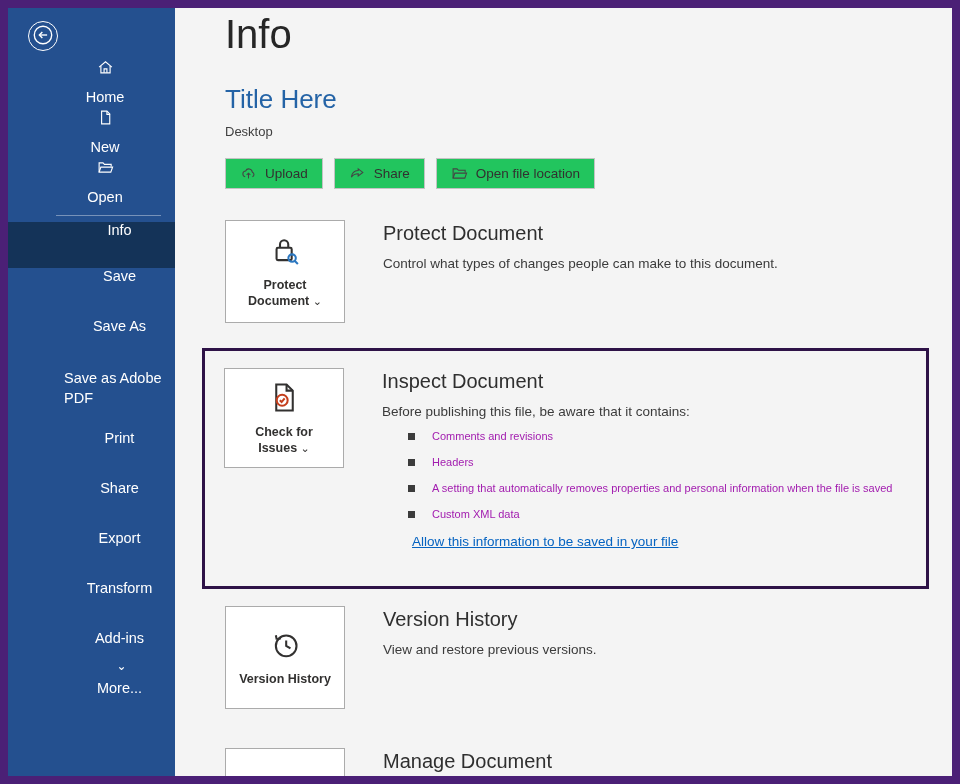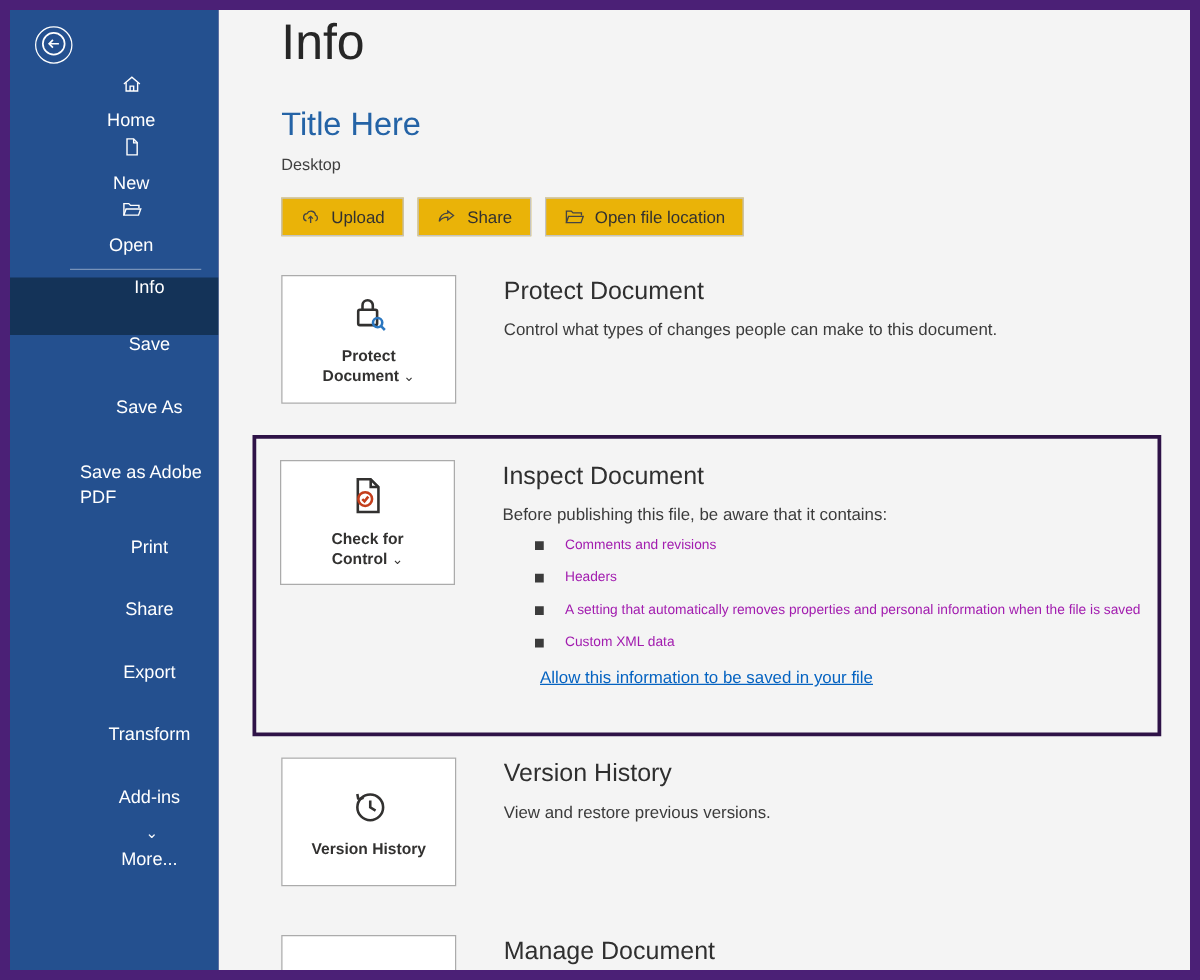--- a/index.html
+++ b/index.html
@@ -25,27 +25,27 @@
   .chev-side { font-size:12px; margin-left:4px; }
 
   
   .main { flex:1; background:#f4f4f4; position:relative; overflow:hidden; color:#323130; }
 
   .page-title { position:absolute; left:50px; top:4px; font-size:40px; font-weight:400; color:#262626; }
   .doc-title  { position:absolute; left:50px; top:76px; font-size:26px; color:var(--title_blue,#2463a6); }
   .doc-loc    { position:absolute; left:50px; top:116px; font-size:13px; color:#404040; }
 
   .actions { position:absolute; left:50px; top:150px; display:flex; gap:11px; }
-  .act-btn { display:flex; align-items:center; gap:8px; height:31px; padding:0 14px; background:#eab308;
+  .act-btn { display:flex; align-items:center; gap:8px; height:31px; padding:0 14px; background:#22c55e;
              border:1px solid #c3c3c3; font-size:13.5px; color:#323130; cursor:pointer; white-space:nowrap; }
   .act-btn .aicon { display:flex; color:#444; }
   .act-btn .aicon svg { width:17px; height:17px; }
 
   .section { position:absolute; left:50px; display:flex; gap:38px; }
-  .big-btn { width:140px; flex:none; background:#fff; border:1px solid #ababab; color:#323130;
+  .big-btn { width:120px; flex:none; background:#fff; border:1px solid #ababab; color:#323130;
              display:flex; flex-direction:column; align-items:center; justify-content:center; gap:7px; cursor:pointer; }
   .big-btn svg { width:33px; height:33px; }
   .big-label { font-size:12.5px; font-weight:700; line-height:16px; text-align:center; width:92px; color:#323130; }
   .big-label .chev { font-weight:400; font-size:11px; }
 
   .sec-text h2 { font-size:20px; font-weight:400; color:#2f2f2f; margin:2px 0 9px; }
   .sec-text p  { font-size:13.5px; color:#3b3b3b; line-height:19px; }
   .sec-text { width:560px; }
 
   .inspect-outline { position:absolute; left:27px; top:340px; width:727px; height:241px;
@@ -217,21 +217,21 @@
               <svg viewBox="0 0 24 24" fill="none" stroke="currentColor" stroke-width="1.5">
                 <path d="M6 2.5h7.5L18 7v14.5H6z"></path>
                   <path d="M13.5 2.5V7H18"></path>
                 <g class="icon-red" stroke="#c43e1c">
                     <circle cx="10.3" cy="14" r="4"></circle>
                     <path d="M8.6 14l1.3 1.3 2.2-2.7"></path>
                   </g>
               </svg>
             </span>
             <span class="big-label">
-              <span>Check for Control</span>
+              <span>Check for Issues</span>
               <span class="chev">⌄</span>
             </span>
           </button>
           <div class="sec-text">
             <h2>Inspect Document</h2>
             <p>Before publishing this file, be aware that it contains:</p>
             <ul class="bullets">
               <li>
                 <span class="sq"></span>
                 <span>Comments and revisions</span>

